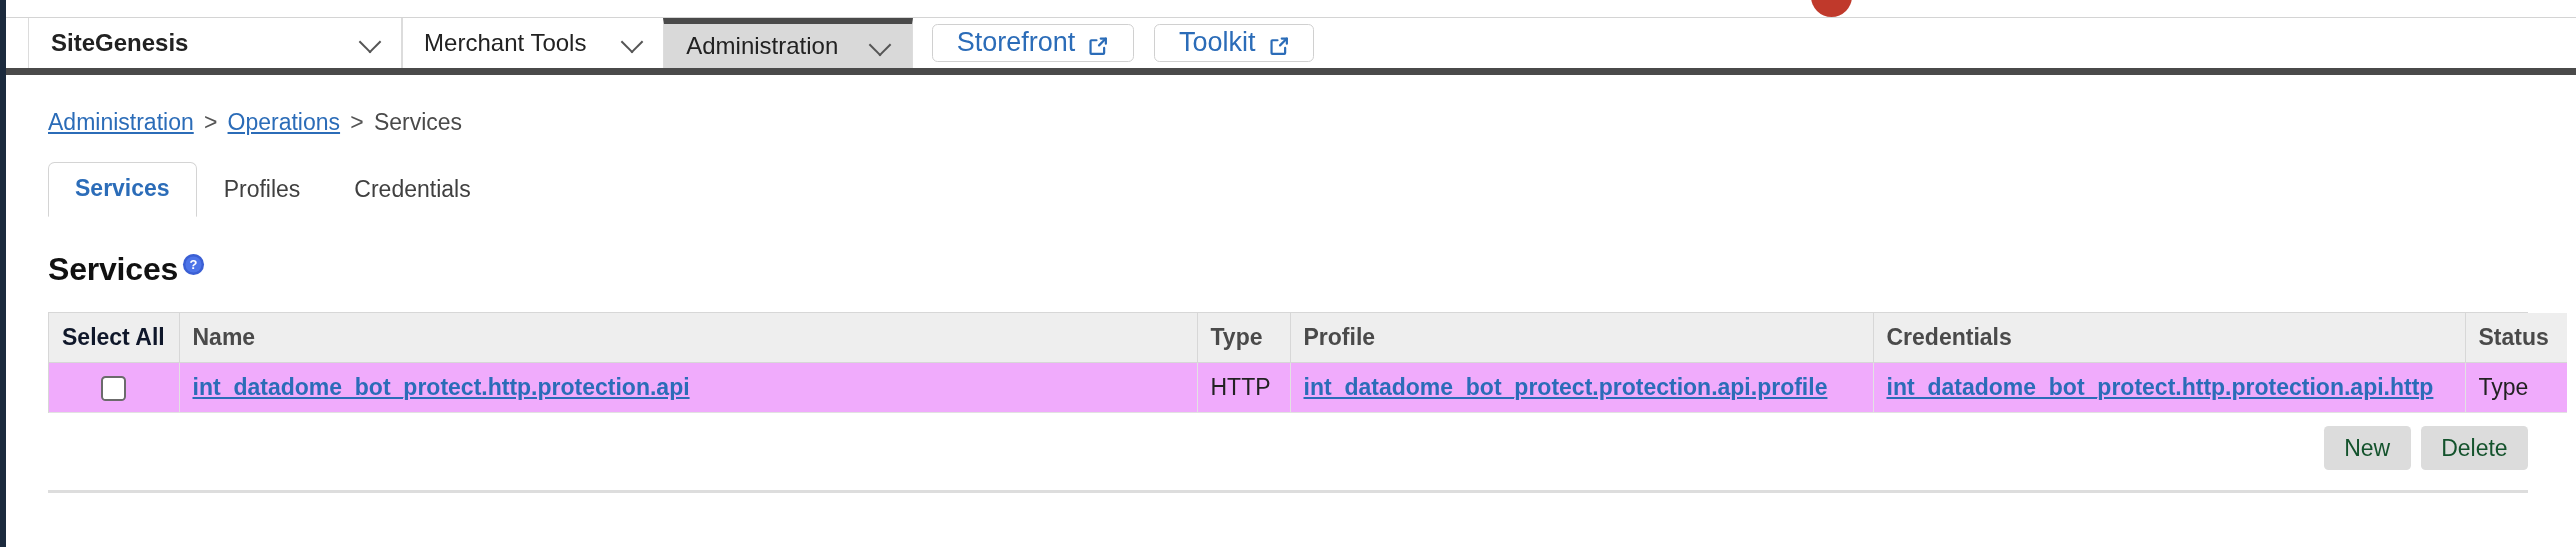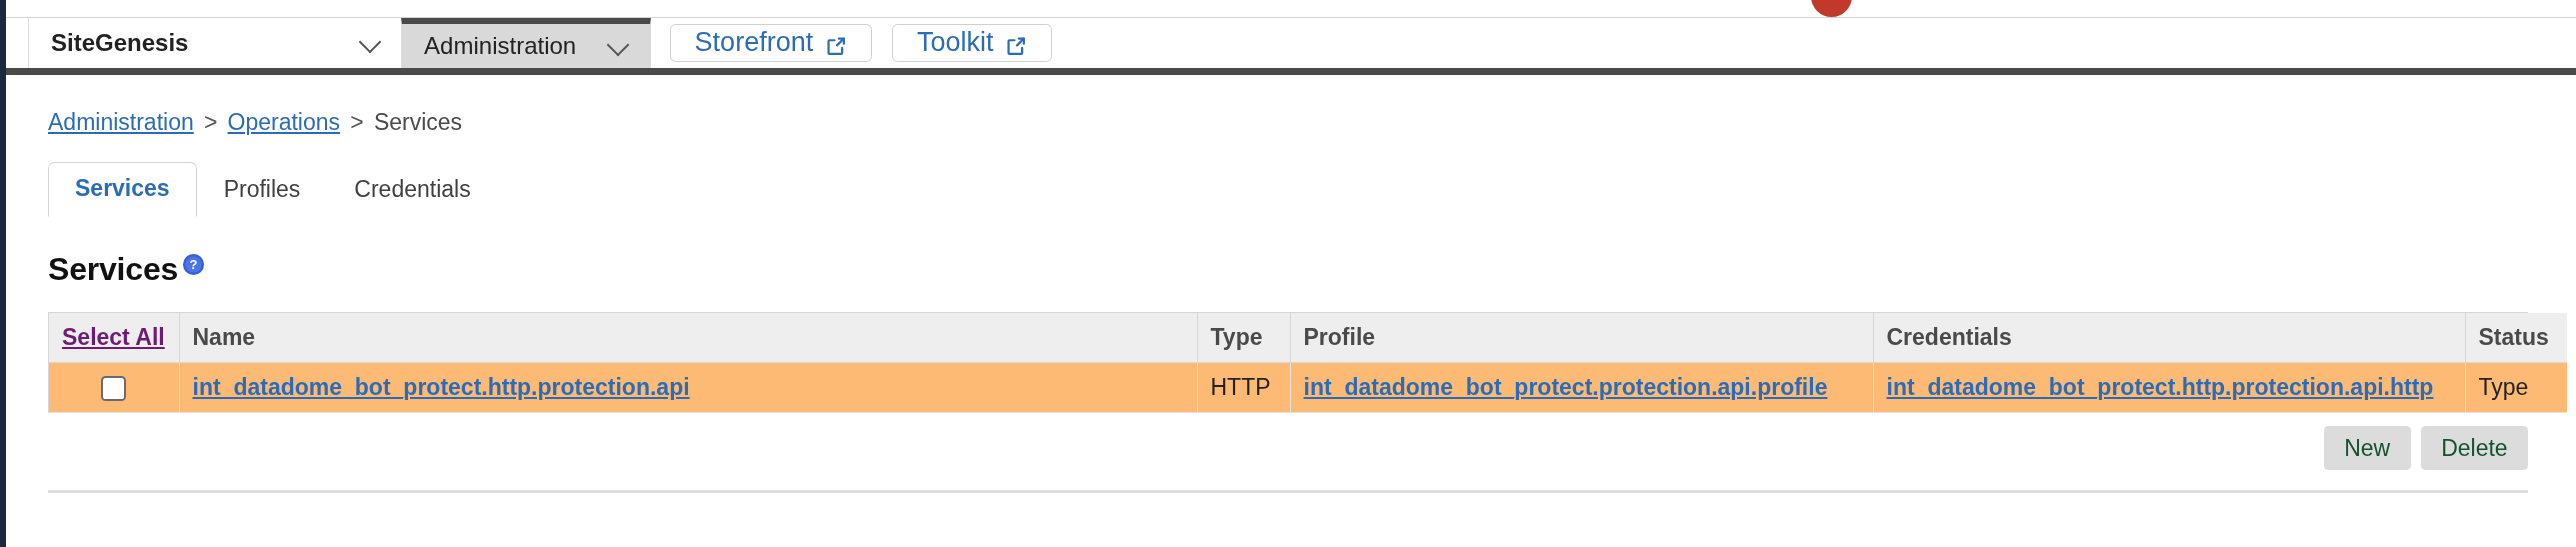--- a/index.html
+++ b/index.html
@@ -222,36 +222,35 @@
     border-bottom: 1.9px solid #d7d7d7;
     white-space: nowrap;
     overflow: hidden;
   }
   table.svc th:last-child { border-right: none; margin-left: 34px; }
   table.svc td {
     padding: 11px 13px;
     border-right: 1.9px solid #e2e2e2;
     border-bottom: 1.9px solid #e2e2e2;
     color: #222222;
-    background: #fdba74;
+    background: #f0abfc;
     white-space: nowrap;
     overflow: hidden;
   }
   table.svc td:last-child { border-right: none; }
 
   .col-select { width: 130px; }
   .col-name   { width: 1018px; }
   .col-type   { width: 93px; }
   .col-profile{ width: 583px; }
   .col-cred   { width: 592px; }
   .col-status { width: 102px; }
 
   .th-selectall {
-    color: #701a75;
-    text-decoration: underline;
+    color: #0f172a;
     cursor: pointer;
     font-weight: bold;
   }
 
   .cell-center { text-align: center; }
 
   .row-checkbox {
     width: 25px; height: 25px;
     border: 2.8px solid #6b6b6b;
     border-radius: 4.6px;
@@ -302,20 +301,24 @@
   <div class="top-right-blob"></div>
 
   <div class="topnav">
     <div class="nav-spacer-left"></div>
 
     <div class="nav-item site">
       <span class="nav-label">SiteGenesis</span>
       <span class="chev"></span>
     </div>
 
+    <div class="nav-item tools">
+      <span class="nav-label">Merchant Tools</span>
+      <span class="chev"></span>
+    </div>
 
     <div class="nav-item active">
       <span class="nav-label">Administration</span>
       <span class="chev"></span>
     </div>
 
     <div class="nav-btn-wrap">
       <button class="nav-btn">
         <span>Storefront</span>
         <span class="ext-icon">

